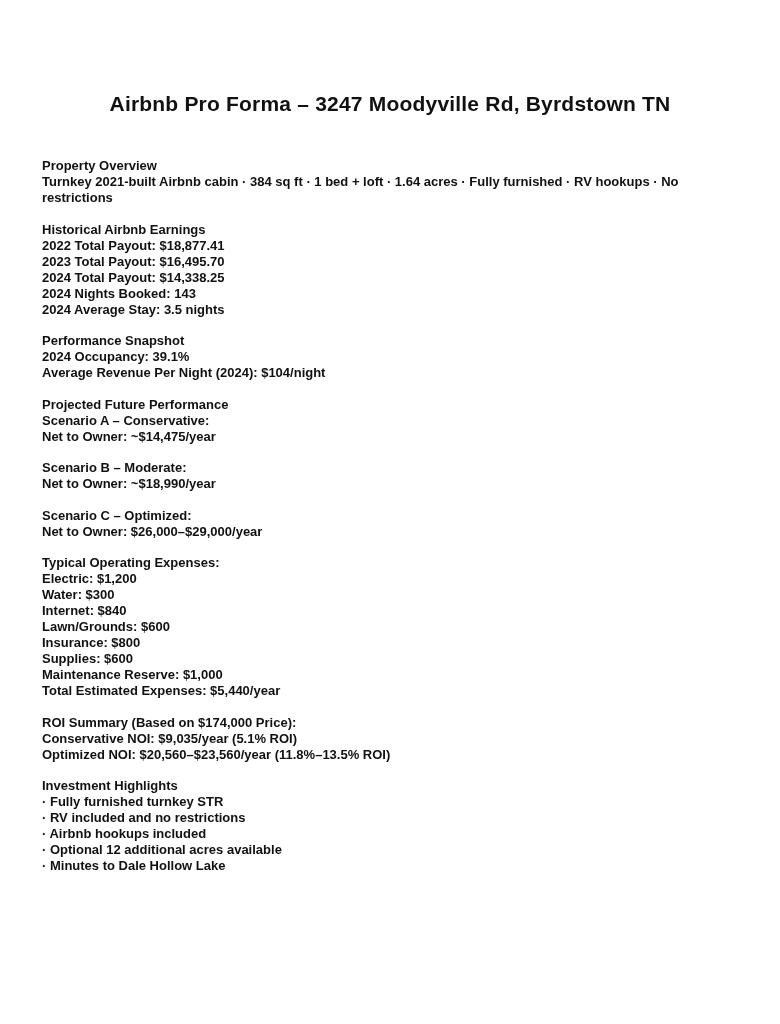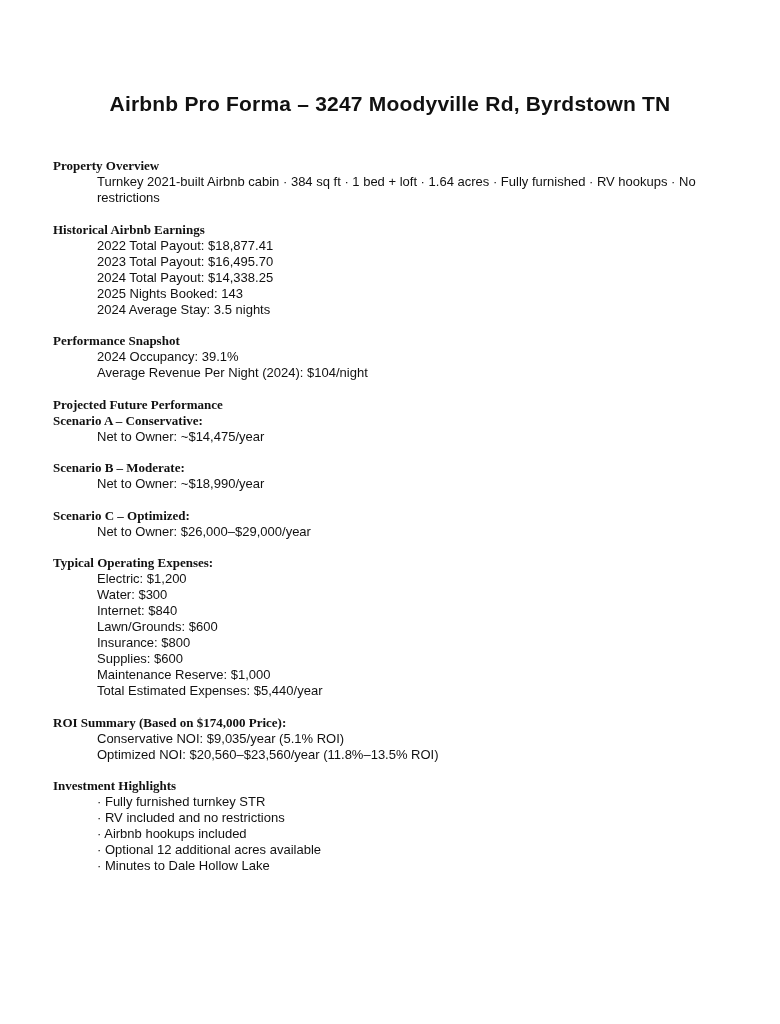--- a/index.html
+++ b/index.html
@@ -5,66 +5,64 @@
   html, body {
     margin: 0;
     padding: 0;
     background: #ffffff;
   }
   .page {
     position: relative;
     width: 780px;
     height: 1024px;
     box-sizing: border-box;
-    padding: 0 53px;
+    padding: 0 42px;
     background: #ffffff;
     color: #111111;
     font-family: "Liberation Sans", sans-serif;
     overflow: hidden;
   }
   .doc-title {
     font-size: 21px;
     line-height: 28px;
     font-weight: 700;
     text-align: center;
     margin: 90px 0 40px 0;
     letter-spacing: 0.2px;
   }
   .section {
     font-size: 13px;
     line-height: 16px;
     margin: 0 0 15.5px 0;
   }
   .heading, .subheading {
     font-weight: 700;
-    font-family: Liberation Serif, serif;
   }
   .line {
-    font-weight: 400;
-    margin-left: 44px;
+    font-weight: 700;
   }
 </style>
 </head>
 <body>
 
 <div class="page">
 
   <h1 class="doc-title">Airbnb Pro Forma – 3247 Moodyville Rd, Byrdstown TN</h1>
 
   <div class="section">
     <div class="heading">Property Overview</div>
     <div class="line">Turnkey 2021-built Airbnb cabin · 384 sq ft · 1 bed + loft · 1.64 acres · Fully furnished · RV hookups · No restrictions</div>
   </div>
 
   <div class="section">
     <div class="heading">Historical Airbnb Earnings</div>
     <div class="line">2022 Total Payout: $18,877.41</div>
     <div class="line">2023 Total Payout: $16,495.70</div>
     <div class="line">2024 Total Payout: $14,338.25</div>
-    <div class="line">2025 Nights Booked: 143</div>
+    <div class="line">2024 Nights Booked: 143</div>
     <div class="line">2024 Average Stay: 3.5 nights</div>
   </div>
 
   <div class="section">
     <div class="heading">Performance Snapshot</div>
     <div class="line">2024 Occupancy: 39.1%</div>
     <div class="line">Average Revenue Per Night (2024): $104/night</div>
   </div>
 
   <div class="section">

